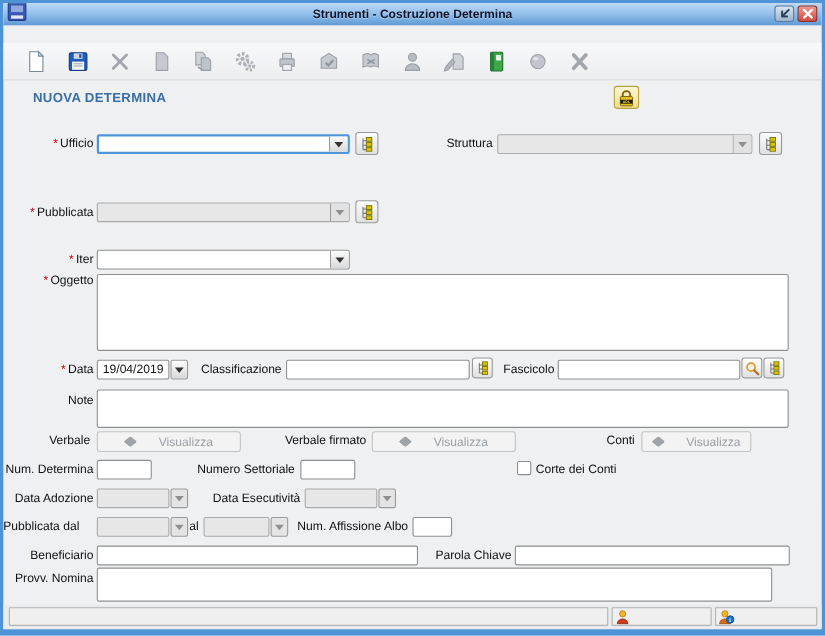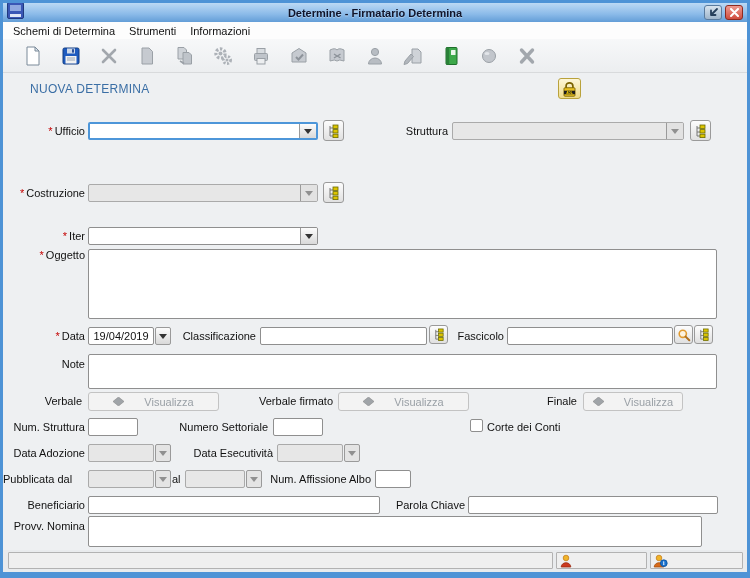--- a/index.html
+++ b/index.html
@@ -26,21 +26,21 @@
   .winbtn.close{background:linear-gradient(#ef9a90,#cf4c3e);border-color:#8e2a20;color:#fff;}
   
   .menubar{position:absolute;left:0;top:19px;right:0;height:17px;background:#fdfdfd;
     display:flex;align-items:center;gap:14px;padding-left:10px;border-bottom:1px solid #e4e4e4;}
   .menu-item{cursor:default;}
   .toolbar{position:absolute;left:0;top:36px;right:0;height:33px;
     background:linear-gradient(#f7f8f9,#eceef0);border-bottom:1px solid #d8dadc;
     display:flex;align-items:center;gap:14px;padding-left:18px;}
   .tb-icon{width:24px;height:24px;display:flex;align-items:center;justify-content:center;}
   
-  .heading{position:absolute;left:27px;top:79px;font-weight:normal;font-size:12px;color:#3a6ea5;letter-spacing:.3px;}
+  .heading{position:absolute;left:27px;top:79px;font-weight:bold;font-size:12px;color:#3a6ea5;letter-spacing:.3px;}
   .lbl{position:absolute;white-space:nowrap;color:#111;}
   .lbl.r{text-align:right;}
   .req{color:#c40000;margin-right:2px;}
   .tfield{position:absolute;box-sizing:border-box;height:18px;background:#fff;
     border:1px solid #8f8f8f;border-radius:2px;font-size:11px;padding:1px 3px;
     font-family:"Liberation Sans",sans-serif;color:#111;}
   textarea.tfield{resize:none;}
   .combo{position:absolute;box-sizing:border-box;height:18px;border:1px solid #8f8f8f;border-radius:2px;
     background:#fff;display:flex;}
   .combo.focus{border:2px solid #4d96d9;}
@@ -77,40 +77,35 @@
 </head>
 <body>
 
 <div class="win">
 
   <div class="titlebar">
     <div class="app-logo">
       <div class="inner"></div>
         <div class="txt"></div>
     </div>
-    <div class="title-text">Determine - Firmatario Determina</div>
+    <div class="title-text">Strumenti - Costruzione Determina</div>
     <div class="winbtns">
       <div class="winbtn restore">
         <svg width="11" height="11" viewBox="0 0 11 11">
           <path d="M9 2 L3 8 M3 8 h4.5 M3 8 v-4.5" stroke="#27405c" stroke-width="1.8" fill="none" stroke-linecap="round"></path>
         </svg>
       </div>
       <div class="winbtn close">
         <svg width="9" height="9" viewBox="0 0 9 9">
           <path d="M1 1 L8 8 M8 1 L1 8" stroke="#fff" stroke-width="2" stroke-linecap="round"></path>
         </svg>
       </div>
     </div>
   </div>
 
-  <div class="menubar">
-    <span class="menu-item">Schemi di Determina</span>
-    <span class="menu-item">Strumenti</span>
-    <span class="menu-item">Informazioni</span>
-  </div>
 
   <div class="toolbar">
     <span class="tb-icon">
       <svg width="22" height="22" viewBox="0 0 22 22">
           <path d="M5 2 h8 l4 4 v14 h-12 z" fill="#fff" stroke="#7a8a99"></path>
           <path d="M13 2 l4 4 h-4 z" fill="#dde6ee" stroke="#7a8a99"></path>
         </svg>
     </span>
     <span class="tb-icon">
       <svg width="22" height="22" viewBox="0 0 22 22">
@@ -233,21 +228,21 @@
   </div>
   <div class="sqbtn" style="left:687px;top:117px;">
     <svg width="13" height="14" viewBox="0 0 13 14">
       <path d="M3 2 v10 M3 4 h3 M3 8 h3 M3 12 h3" stroke="#777" stroke-width="1"></path>
       <rect x="6" y="1" width="5" height="3.4" fill="#dcc400" stroke="#6a6a00" stroke-width="0.8"></rect>
       <rect x="6" y="5.6" width="5" height="3.4" fill="#dcc400" stroke="#6a6a00" stroke-width="0.8"></rect>
       <rect x="6" y="10.2" width="5" height="3.4" fill="#dcc400" stroke="#6a6a00" stroke-width="0.8"></rect>
     </svg>
   </div>
 
-  <div class="lbl r" style="left:0;top:184px;width:82px;"><span class="req">*</span><span>Costruzione</span></div>
+  <div class="lbl r" style="left:0;top:184px;width:82px;"><span class="req">*</span><span>Pubblicata</span></div>
   <div class="combo dis" style="left:85px;top:181px;width:230px;">
     <div class="combo-field"></div>
     <div class="combo-arrow">
         <span class="tri"></span>
       </div>
   </div>
   <div class="sqbtn" style="left:320px;top:179px;">
     <svg width="13" height="14" viewBox="0 0 13 14">
       <path d="M3 2 v10 M3 4 h3 M3 8 h3 M3 12 h3" stroke="#777" stroke-width="1"></path>
       <rect x="6" y="1" width="5" height="3.4" fill="#dcc400" stroke="#6a6a00" stroke-width="0.8"></rect>
@@ -311,29 +306,29 @@
       </svg>
     <span>Visualizza</span>
   </div>
   <div class="lbl r" style="left:230px;top:392px;width:100px;">Verbale firmato</div>
   <div class="vis-btn" style="left:335px;top:389px;width:131px;">
     <svg width="11" height="9" viewBox="0 0 11 9">
         <polygon points="5.5,0 11,4.5 5.5,9 0,4.5" fill="#a0a4a8" stroke="#888" stroke-width="0.6"></polygon>
       </svg>
     <span>Visualizza</span>
   </div>
-  <div class="lbl r" style="left:500px;top:392px;width:74px;">Finale</div>
+  <div class="lbl r" style="left:500px;top:392px;width:74px;">Conti</div>
   <div class="vis-btn" style="left:580px;top:389px;width:100px;">
     <svg width="11" height="9" viewBox="0 0 11 9">
         <polygon points="5.5,0 11,4.5 5.5,9 0,4.5" fill="#a0a4a8" stroke="#888" stroke-width="0.6"></polygon>
       </svg>
     <span>Visualizza</span>
   </div>
 
-  <div class="lbl r" style="left:0;top:418px;width:82px;">Num. Struttura</div>
+  <div class="lbl r" style="left:0;top:418px;width:82px;">Num. Determina</div>
   <input class="tfield" style="left: 85px; top: 415px; width: 50px;">
   <div class="lbl r" style="left:165px;top:418px;width:100px;">Numero Settoriale</div>
   <input class="tfield" style="left: 270px; top: 415px; width: 50px;">
   <div class="chk" style="left:467px;top:416px;"></div>
   <div class="lbl" style="left:484px;top:418px;">Corte dei Conti</div>
 
   <div class="lbl r" style="left:0;top:444px;width:82px;">Data Adozione</div>
   <div class="dwrap dis" style="left:85px;top:441px;">
     <input class="tfield" style="">
     <div class="dbtn">

